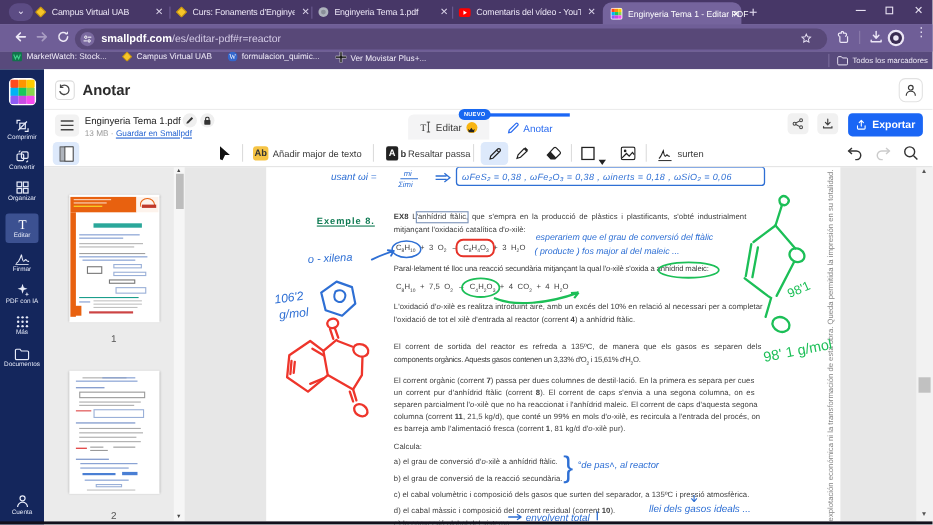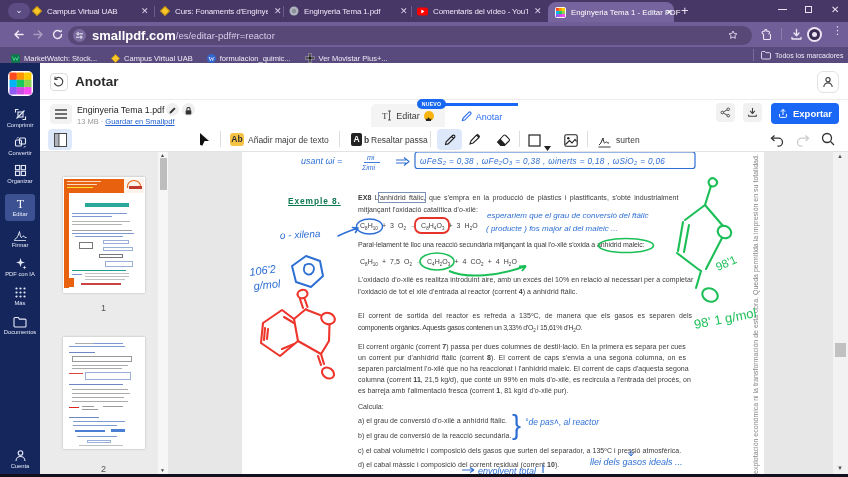--- a/index.html
+++ b/index.html
@@ -11,21 +11,21 @@
 
 #tabstrip { position:absolute; left:0; top:0; width:848px; height:22px; background:#473767; }
 .tab { position:absolute; top:0; height:22px; display:flex; align-items:center; color:#ece6f6; font-size:8px; letter-spacing:-0.15px; }
 .tab .ttl { white-space:nowrap; overflow:hidden; display:inline-block; }
 .tab .x { margin-left:6px; font-size:9px; color:#d9d2e8; }
 .tabsep { position:absolute; top:6px; width:1px; height:11px; background:#6c5c92; }
 #activetab { position:absolute; left:548px; top:2px; width:126px; height:20px; background:#75649d; border-radius:8px 8px 0 0; display:flex; align-items:center; color:#fff; font-size:7.8px; white-space:nowrap; }
 #addrbar { position:absolute; left:0; top:22px; width:848px; height:25px; background:#75649d; }
 #addrbar2 { position:absolute; left:0; top:22px; width:848px; height:25px; background:#6d5c96; }
 #omni { position:absolute; left:68px; top:25.5px; width:684px; height:19px; background:#584878; border-radius:10px; display:flex; align-items:center; }
-#bookmarks { position:absolute; left:0; top:47px; width:848px; height:16px; background:#584a7c; display:flex; align-items:flex-end; color:#f0ebf8; font-size:7.5px; }
+#bookmarks { position:absolute; left:0; top:47px; width:848px; height:16px; background:#584a7c; display:flex; align-items:flex-start; color:#f0ebf8; font-size:7.5px; }
 .bkitem { display:flex; align-items:center; margin-right:14px; white-space:nowrap; }
 .navico { position:absolute; top:25px; color:#e8e2f2; }
 
 
 #sidebar { position:absolute; left:0; top:63px; width:40px; height:414px; background:#14265c; color:#dde4f5; }
 .sbitem { position:absolute; left:0; width:40px; text-align:center; font-size:5.8px; color:#e6eaf8; }
 .sbitem svg { display:block; margin:0 auto 1px auto; }
 
 
 #titlebar { position:absolute; left:40px; top:63px; width:808px; height:37px; background:#fff; border-bottom:1px solid #ececec; }
@@ -117,21 +117,21 @@
       </svg></div>
 <div id="omni">
   <div style="width:13px;height:13px;border-radius:50%;background:#7a699f;margin:0 6px 0 5px;display:flex;align-items:center;justify-content:center;">
         <svg width="9" height="9" viewBox="0 0 9 9">
           <circle cx="3" cy="2.8" r="1.1" fill="none" stroke="#fff" stroke-width="0.9"></circle>
           <line x1="5" y1="2.8" x2="8" y2="2.8" stroke="#fff" stroke-width="0.9"></line>
           <circle cx="6" cy="6.2" r="1.1" fill="none" stroke="#fff" stroke-width="0.9"></circle>
           <line x1="1" y1="6.2" x2="4" y2="6.2" stroke="#fff" stroke-width="0.9"></line>
         </svg>
       </div>
-  <span style="font-size:13px;color:#fff;font-weight:bold;">smallpdf.com</span>
+  <span style="font-size:10px;color:#fff;font-weight:bold;">smallpdf.com</span>
       <span style="font-size:9.5px;color:#d6cde8;">/es/editar-pdf#r=reactor</span>
   <svg width="10" height="10" viewBox="0 0 12 12" style="position:absolute;right:14px;top:4.5px;">
         <path d="M6 1.2 L7.4 4.2 L10.7 4.6 L8.3 6.8 L8.9 10 L6 8.4 L3.1 10 L3.7 6.8 L1.3 4.6 L4.6 4.2 Z" fill="none" stroke="#e3dcf0" stroke-width="1.1"></path>
       </svg>
 </div>
 <div class="navico" style="left:761px;top:27px;"><svg width="12" height="12" viewBox="0 0 12 12">
         <path d="M2.5 5 v4.5 a1 1 0 0 0 1 1 h5 a1 1 0 0 0 1-1 V5 M2.5 5 a1.4 1.4 0 1 1 0-2.8 h1.3 V1.5 a1 1 0 0 1 2 0 v0.7 h1.4 a1.4 1.4 0 1 1 0 2.8" fill="none" stroke="#ece6f6" stroke-width="1.1"></path>
       </svg></div>
 <div class="abs" style="left:781px;top:28px;width:1px;height:12px;background:#8b7cab;"></div>
 <div class="navico" style="left:790px;top:27px;"><svg width="13" height="13" viewBox="0 0 13 13">

